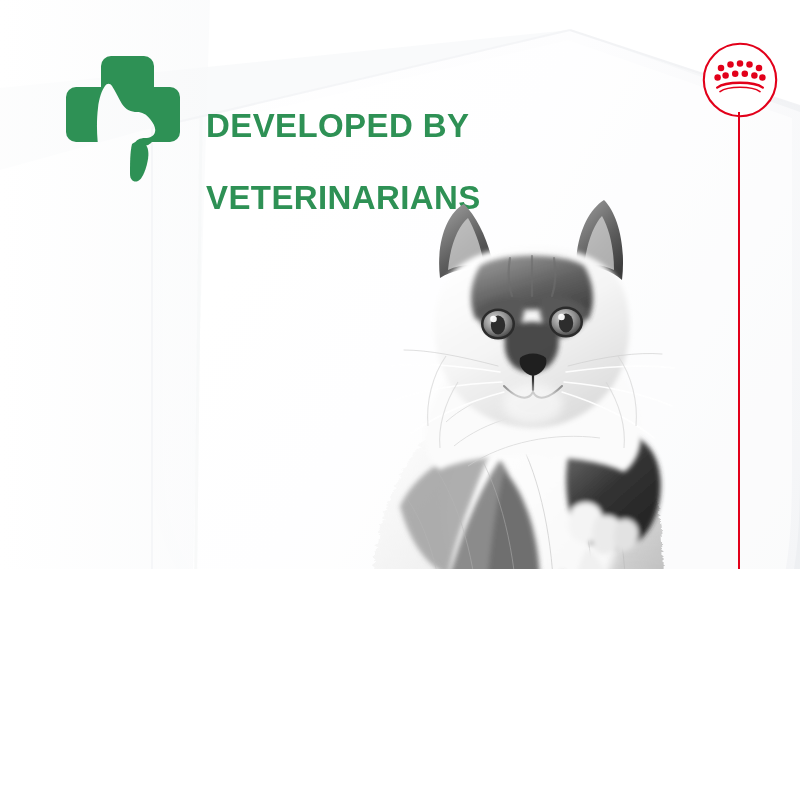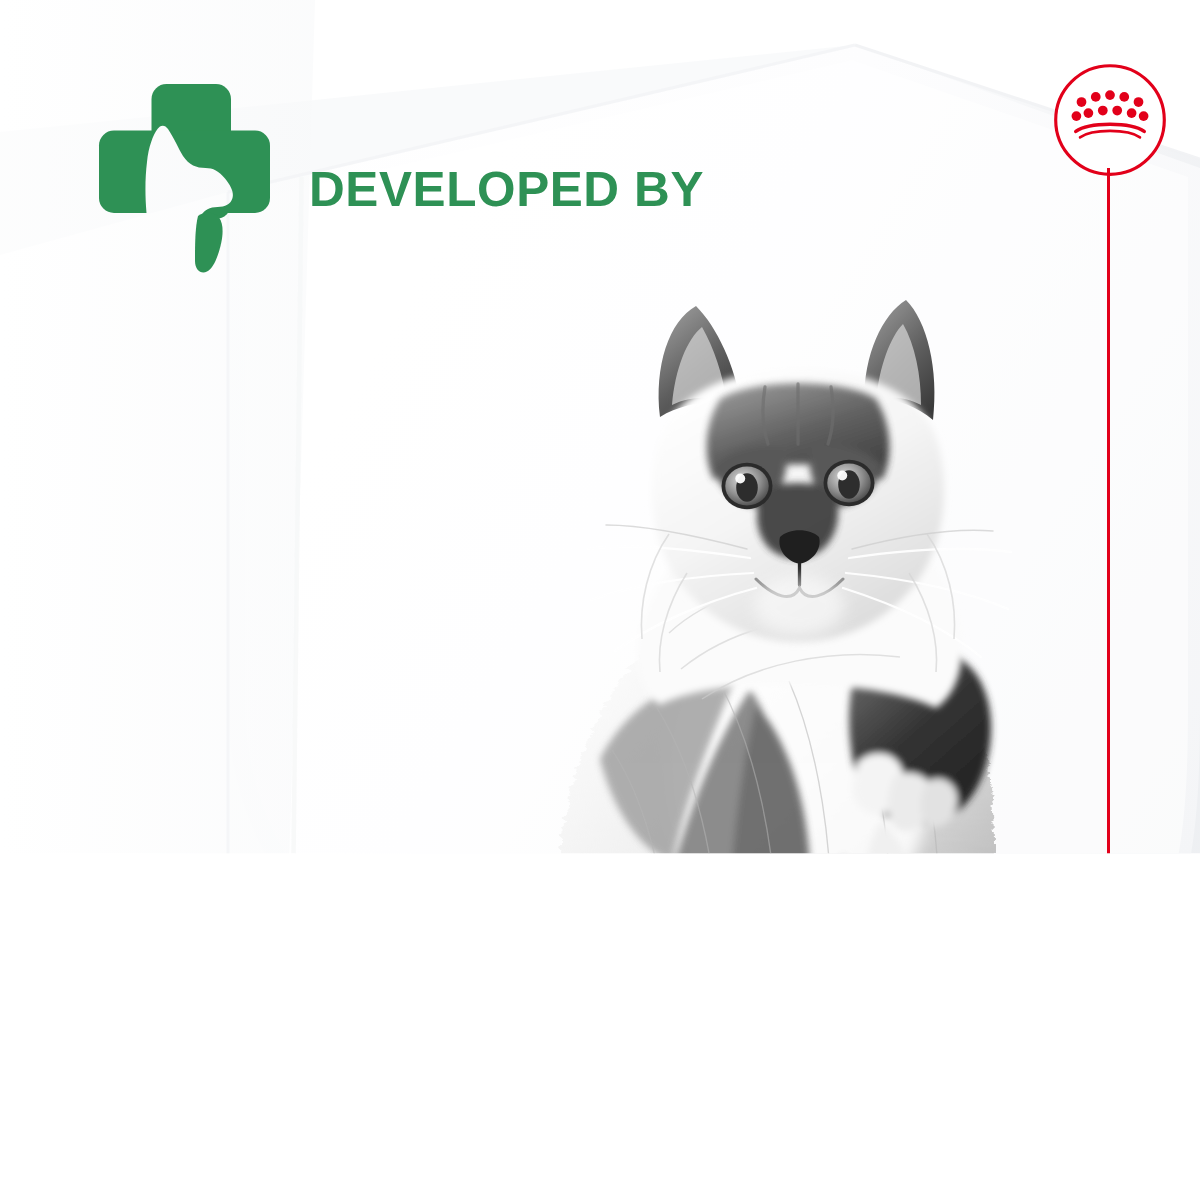--- a/index.html
+++ b/index.html
@@ -177,20 +177,21 @@
       M 72 92
       C 76 89, 83 89, 86 93
       C 89 97, 89 104, 87 112
       C 85 120, 82 127, 78 129
       C 74 131, 70 128, 70 122
       C 70 112, 70 100, 72 92 Z"></path>
   </svg>
 
   <div class="headline">
     <span class="headline-line">DEVELOPED BY</span>
+    <span class="headline-line">VETERINARIANS</span>
   </div>
 
   <svg class="crown-medallion" viewBox="0 0 82 82" xmlns="http://www.w3.org/2000/svg" role="img">
     <title>Royal Canin</title>
     <circle cx="41" cy="41" r="36.2" fill="#ffffff" stroke="#e2001a" stroke-width="2.1"></circle>
     <g fill="#e2001a">
 
       <circle cx="22.0" cy="29.0" r="3.25"></circle>
       <circle cx="31.5" cy="25.6" r="3.25"></circle>
       <circle cx="41.0" cy="24.4" r="3.25"></circle>

